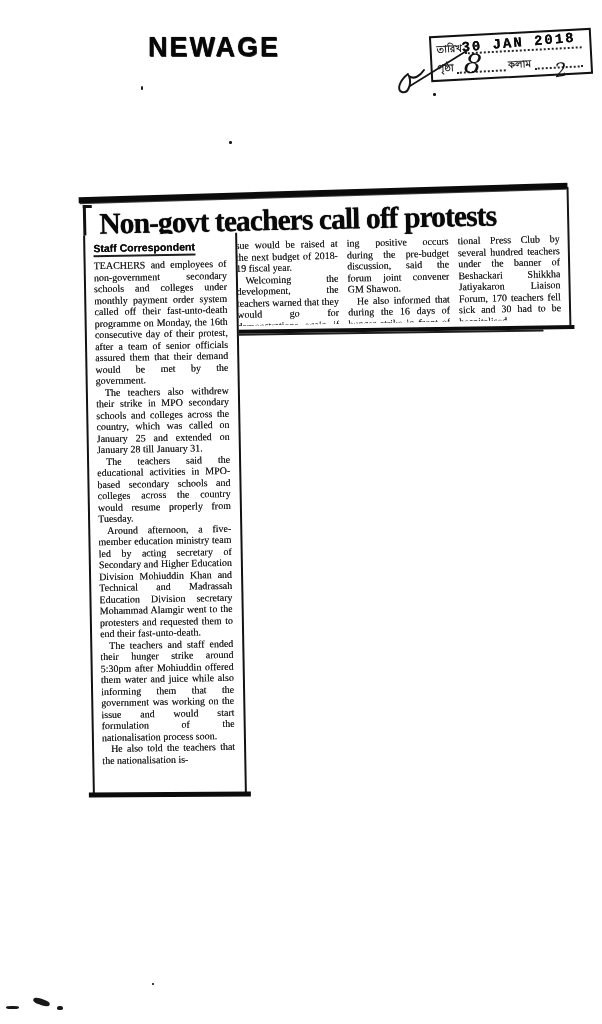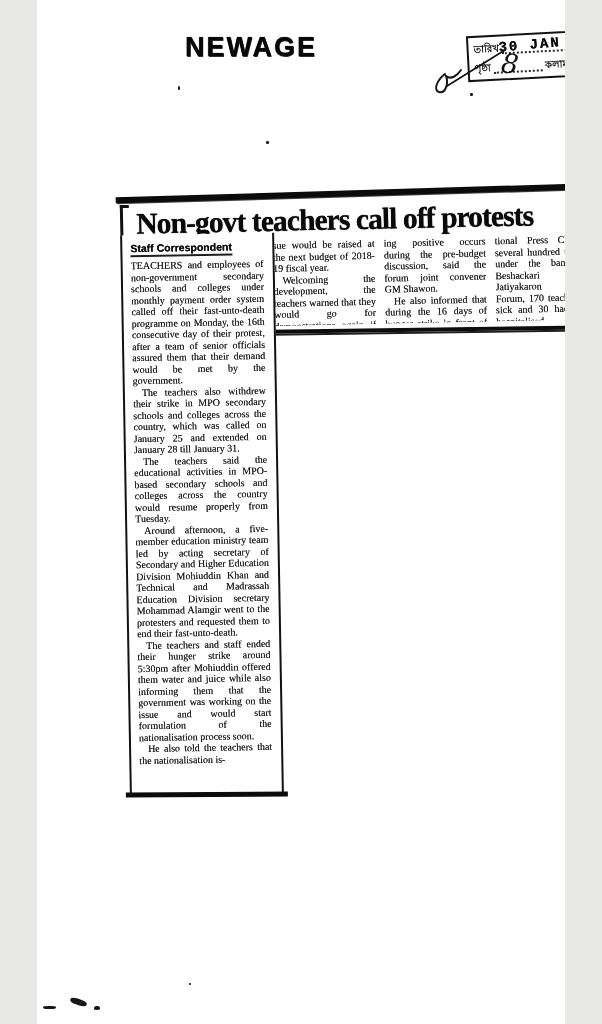--- a/index.html
+++ b/index.html
@@ -1,21 +1,20 @@
 <!DOCTYPE html>
 <html><head>
 <meta charset="utf-8">
 <style>
   html,body{margin:0;padding:0;background:#e8e8e6;}
   .page{
-    position:relative;width:516px;height:1024px;margin:0 auto;
+    position:relative;width:602px;height:1024px;margin:0 auto;
     background:#fcfcfa;overflow:hidden;
     font-family:"Liberation Serif", serif;
     filter:grayscale(100%) contrast(104%);
-    padding-left:12px;
   }
   
   .masthead{
     position:absolute;left:148px;top:32px;
     font-family:"Liberation Sans", sans-serif;
     font-weight:900;font-size:27px;letter-spacing:2px;color:#0c0c0c;
     transform:scaleY(1.04);
     text-shadow:0 0 1px #222, 0.5px 0.5px 0 #333;
   }
   

